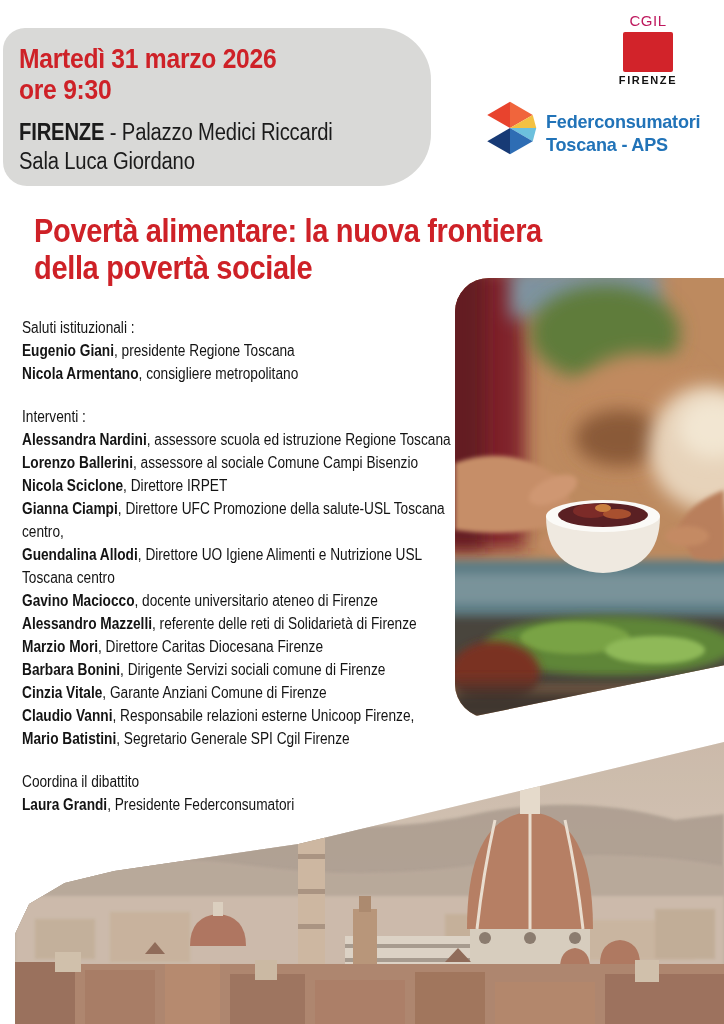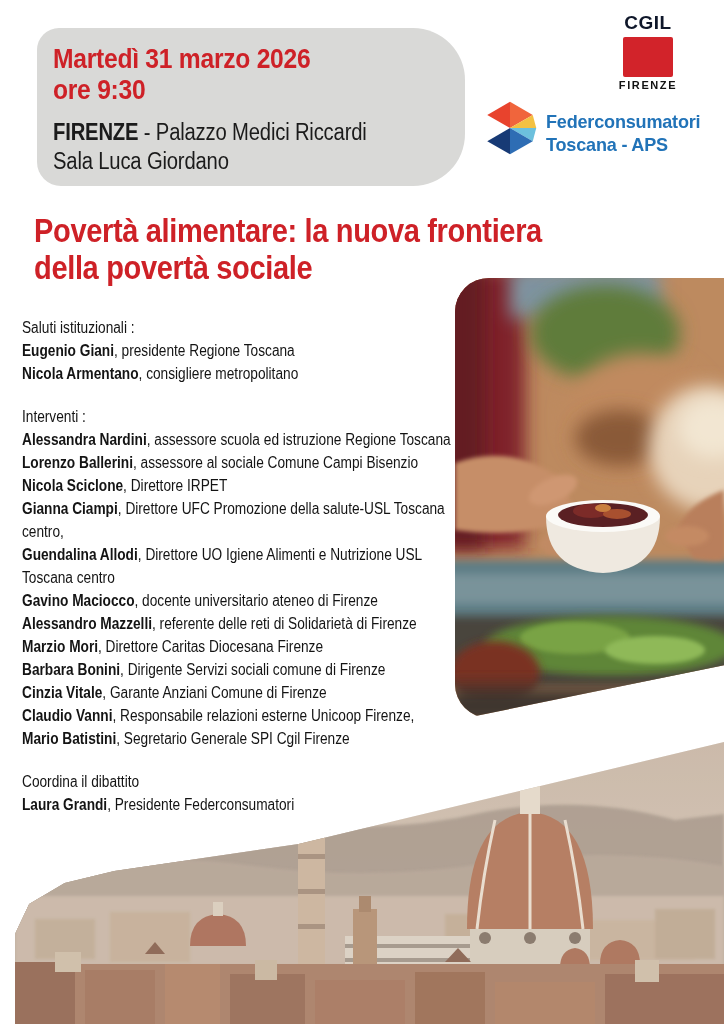--- a/index.html
+++ b/index.html
@@ -1,31 +1,31 @@
 <!DOCTYPE html>
 <html><head>
 <meta charset="utf-8">
 <style>
   html,body{margin:0;padding:0;}
   body{width:724px;height:1024px;position:relative;overflow:hidden;background:#ffffff;
        font-family:"Liberation Sans", sans-serif;-webkit-font-smoothing:antialiased;}
   .abs{position:absolute;}
 
   
-  .hdr-box{left:37px;top:28px;width:428px;height:158px;background:#d9d9d7;
+  .hdr-box{left:3px;top:28px;width:428px;height:158px;background:#d9d9d7;
            border-radius:22px 52px 52px 24px;}
   .hdr-inner{position:absolute;left:16px;top:15px;width:480px;
              transform:scaleX(.88);transform-origin:0 0;}
   .date{color:#ce2127;font-weight:bold;font-size:28px;line-height:31px;letter-spacing:-.3px;}
   .venue{margin-top:13px;color:#1b1b1b;font-size:23px;line-height:29px;letter-spacing:-.2px;}
   .venue b{font-weight:800;}
 
   
   .cgil{left:618px;top:12px;width:60px;text-align:center;}
-  .cgil .t{font-weight:700;font-size:19px;letter-spacing:.5px;color:#0f172a;}
+  .cgil .t{font-weight:400;font-size:15px;letter-spacing:.5px;color:#be185d;}
   .spi-box{margin:3px auto 2px auto;width:50px;height:38px;background:#d2232a;border-radius:2px;
            padding:20px;box-sizing:border-box;}
   .spi-in{background:#ffffff;width:100%;height:100%;border-radius:4px;position:relative;overflow:hidden;}
   .spi-bar{position:absolute;left:4px;right:4px;top:3px;height:4px;background:#d2232a;}
   .spi-tx{position:absolute;left:0;right:0;top:7px;color:#d2232a;font-weight:800;font-style:italic;
           font-size:19px;letter-spacing:-.5px;transform:scaleX(.92);}
   .cgil .b{font-weight:800;font-size:11px;letter-spacing:1.6px;color:#121212;}
 
   
   .fed{left:482px;top:100px;display:flex;align-items:flex-end;}

